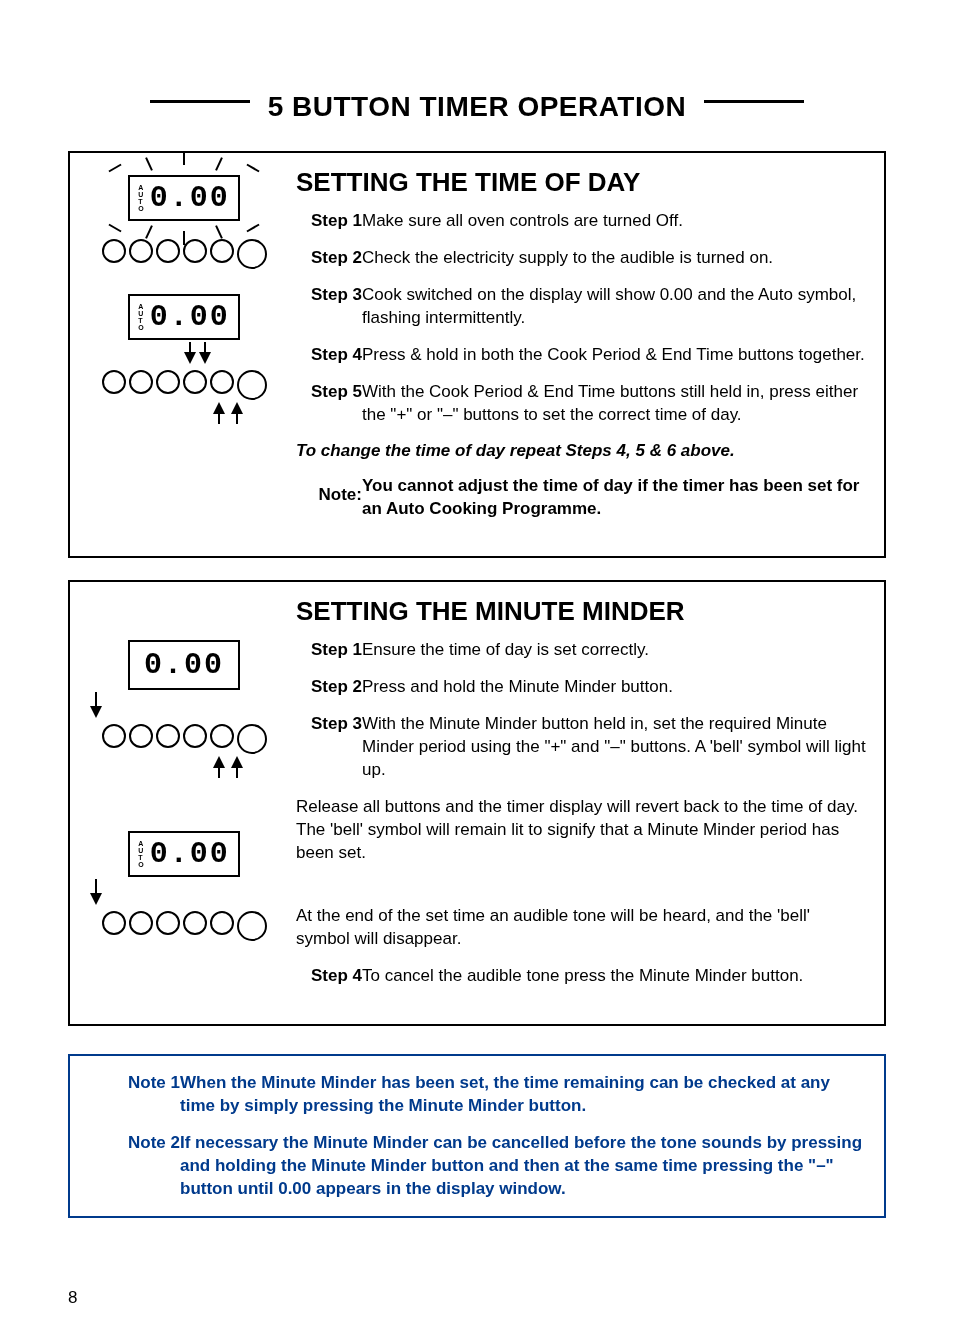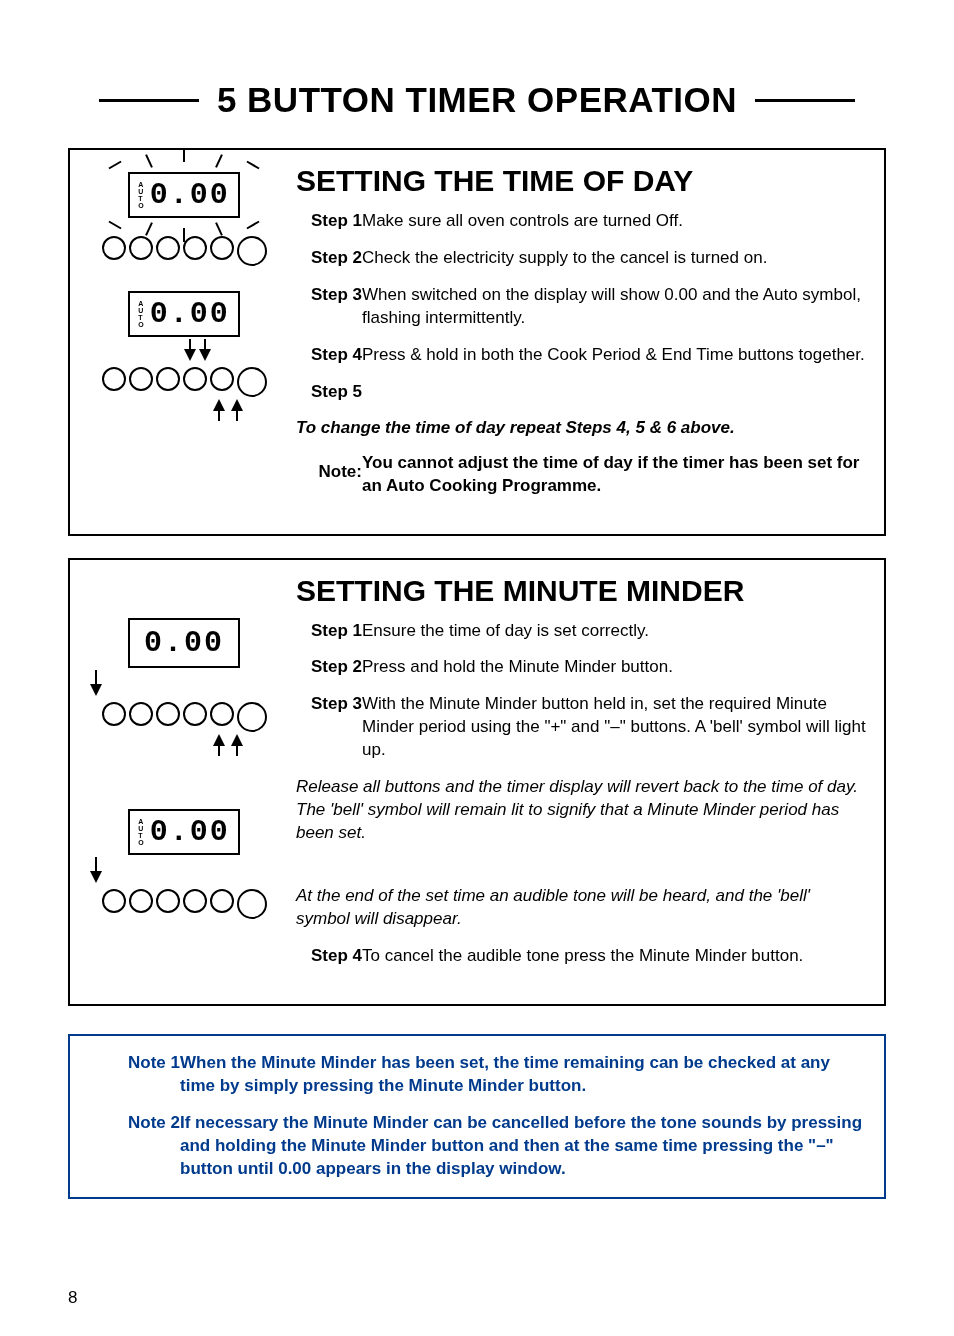--- a/index.html
+++ b/index.html
@@ -18,45 +18,46 @@
     justify-content: center;
     gap: 18px;
     margin-bottom: 28px;
   }
   .title-row .rule {
     height: 3px;
     background: #000;
     width: 100px;
   }
   .title-row h1 {
-    font-size: 35px;
+    font-size: 28px;
     font-weight: 700;
     letter-spacing: 0.5px;
     white-space: nowrap;
+    margin-top: 11px;
   }
   .box {
     border: 2px solid #000;
     padding: 14px 18px 22px 14px;
     margin-bottom: 22px;
   }
   .section {
     display: flex;
     gap: 12px;
   }
   .diagrams {
     width: 200px;
     flex-shrink: 0;
     display: flex;
     flex-direction: column;
     gap: 13px;
     padding-top: 8px;
   }
   .content { flex: 1; }
   h2 {
-    font-size: 30px;
+    font-size: 26px;
     font-weight: 700;
     margin-bottom: 12px;
   }
   .step-row {
     display: flex;
     margin-bottom: 14px;
     font-size: 17px;
     line-height: 1.35;
   }
   .step-label {
@@ -70,21 +71,20 @@
     font-weight: 700;
     font-style: italic;
     margin: 4px 0 14px 0;
     font-size: 17px;
   }
   .note-inline .step-label { width: 66px; margin-top: 9px; }
   .para {
     font-size: 17px;
     line-height: 1.35;
     margin-bottom: 14px;
-    font-style: italic;
   }
   .gap { height: 26px; }
   .notes-box {
     border: 2px solid currentColor;
     padding: 16px 18px;
     color: #003a8c;
     margin-top: 28px;
   }
   .notes-box .step-row { color: inherit; font-weight: 700; margin-left: 20px; }
   .notes-box .step-label { width: 72px; }
@@ -220,32 +220,33 @@
 
     </div>
     <div class="content">
       <h2>SETTING THE TIME OF DAY</h2>
       <div class="step-row">
           <div class="step-label">Step 1</div>
           <div class="step-text">Make sure all oven controls are turned Off.</div>
         </div>
       <div class="step-row">
           <div class="step-label">Step 2</div>
-          <div class="step-text">Check the electricity supply to the cancel is turned on.</div>
+          <div class="step-text">Check the electricity supply to the audible is turned on.</div>
         </div>
       <div class="step-row">
           <div class="step-label">Step 3</div>
-          <div class="step-text">When switched on the display will show 0.00 and the Auto symbol, flashing intermittently.</div>
+          <div class="step-text">Cook switched on the display will show 0.00 and the Auto symbol, flashing intermittently.</div>
         </div>
       <div class="step-row">
           <div class="step-label">Step 4</div>
           <div class="step-text">Press &amp; hold in both the Cook Period &amp; End Time buttons together.</div>
         </div>
       <div class="step-row">
           <div class="step-label">Step 5</div>
+          <div class="step-text">With the Cook Period &amp; End Time buttons still held in, press either the "+" or "–" buttons to set the correct time of day.</div>
         </div>
       <div class="repeat">To change the time of day repeat Steps 4, 5 &amp; 6 above.</div>
       <div class="step-row note-inline">
           <div class="step-label">Note:</div>
           <div class="step-text" style="font-weight:700;">You cannot adjust the time of day if the timer has been set for an Auto Cooking Programme.</div>
         </div>
     </div>
   </div>
 </div>
 

